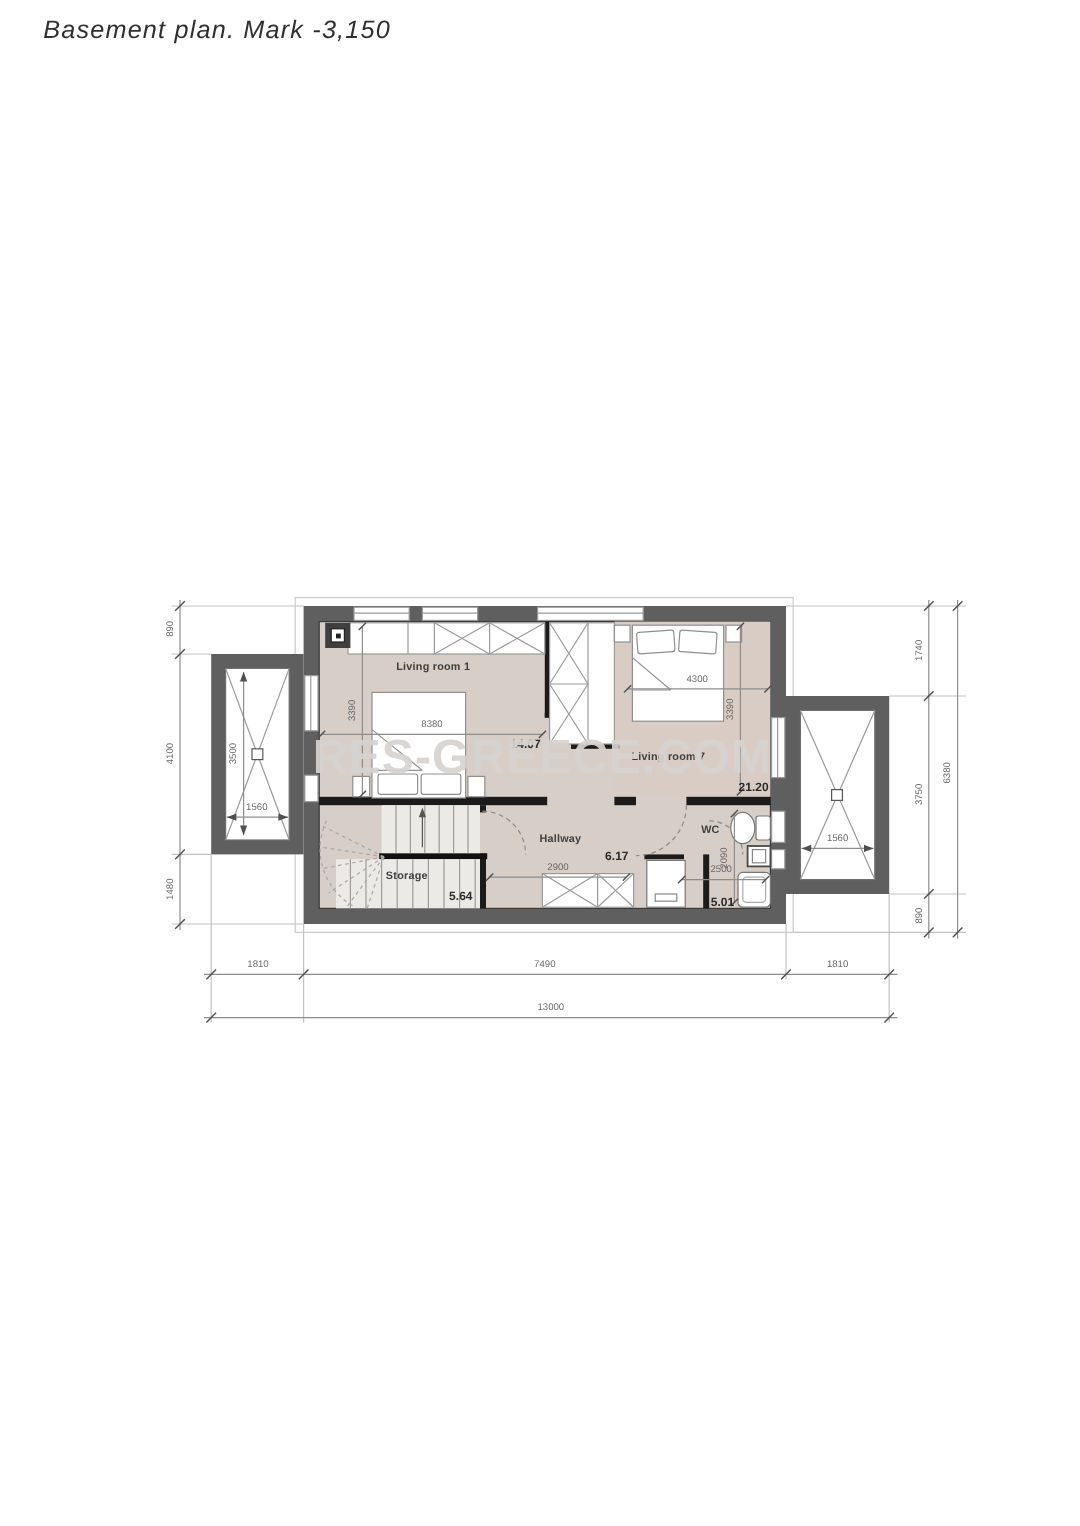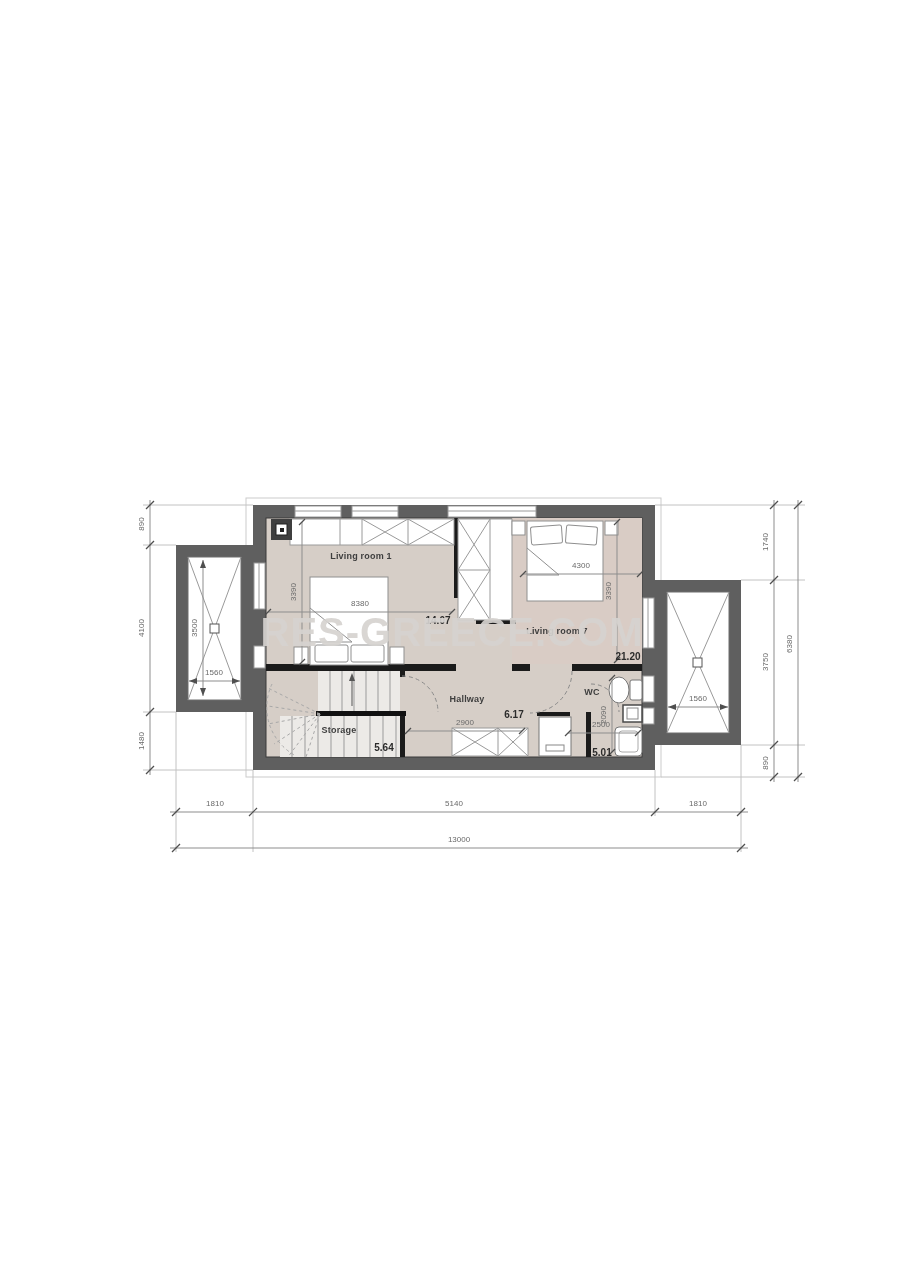--- a/index.html
+++ b/index.html
@@ -18,20 +18,21 @@
   .area{font-size:10px;font-weight:bold;color:#2b2b2b;}
   .watermark{position:absolute;left:452px;top:632px;transform:translate(-50%,-50%);
        font-size:40px;font-weight:700;letter-spacing:1px;white-space:nowrap;
        color:var(--watermark,#d6d3d0);opacity:.92;}
 </style>
 </head>
 <body>
 
 <div class="sheet">
 
+  <div class="title">Basement plan. Mark -3,150</div>
 
   <svg width="900" height="1272" viewBox="0 0 900 1272">
 
     <g>
       <rect x="246" y="498" width="415" height="279" fill="none" stroke="#cbcbcb" stroke-width="1"></rect>
     </g>
 
     <g stroke="#c2c2c2" stroke-width="1">
       <line x1="253" y1="505" x2="143" y2="505"></line>
         <line x1="176" y1="545" x2="143" y2="545"></line>
@@ -285,18 +286,18 @@
   <div class="lbl v" style="left:142px;top:524px">890</div>
   <div class="lbl v" style="left:142px;top:628px">4100</div>
   <div class="lbl v" style="left:142px;top:741px">1480</div>
 
   <div class="lbl v" style="left:766px;top:542px">1740</div>
   <div class="lbl v" style="left:766px;top:662px">3750</div>
   <div class="lbl v" style="left:766px;top:763px">890</div>
   <div class="lbl v" style="left:790px;top:644px">6380</div>
 
   <div class="lbl" style="left:215px;top:804px">1810</div>
-  <div class="lbl" style="left:454px;top:804px">5140</div>
+  <div class="lbl" style="left:454px;top:804px">7490</div>
   <div class="lbl" style="left:698px;top:804px">1810</div>
   <div class="lbl" style="left:459px;top:840px">13000</div>
 
   <div class="watermark">RES-GREECE.COM</div>
 </div>
 
 </body></html>

